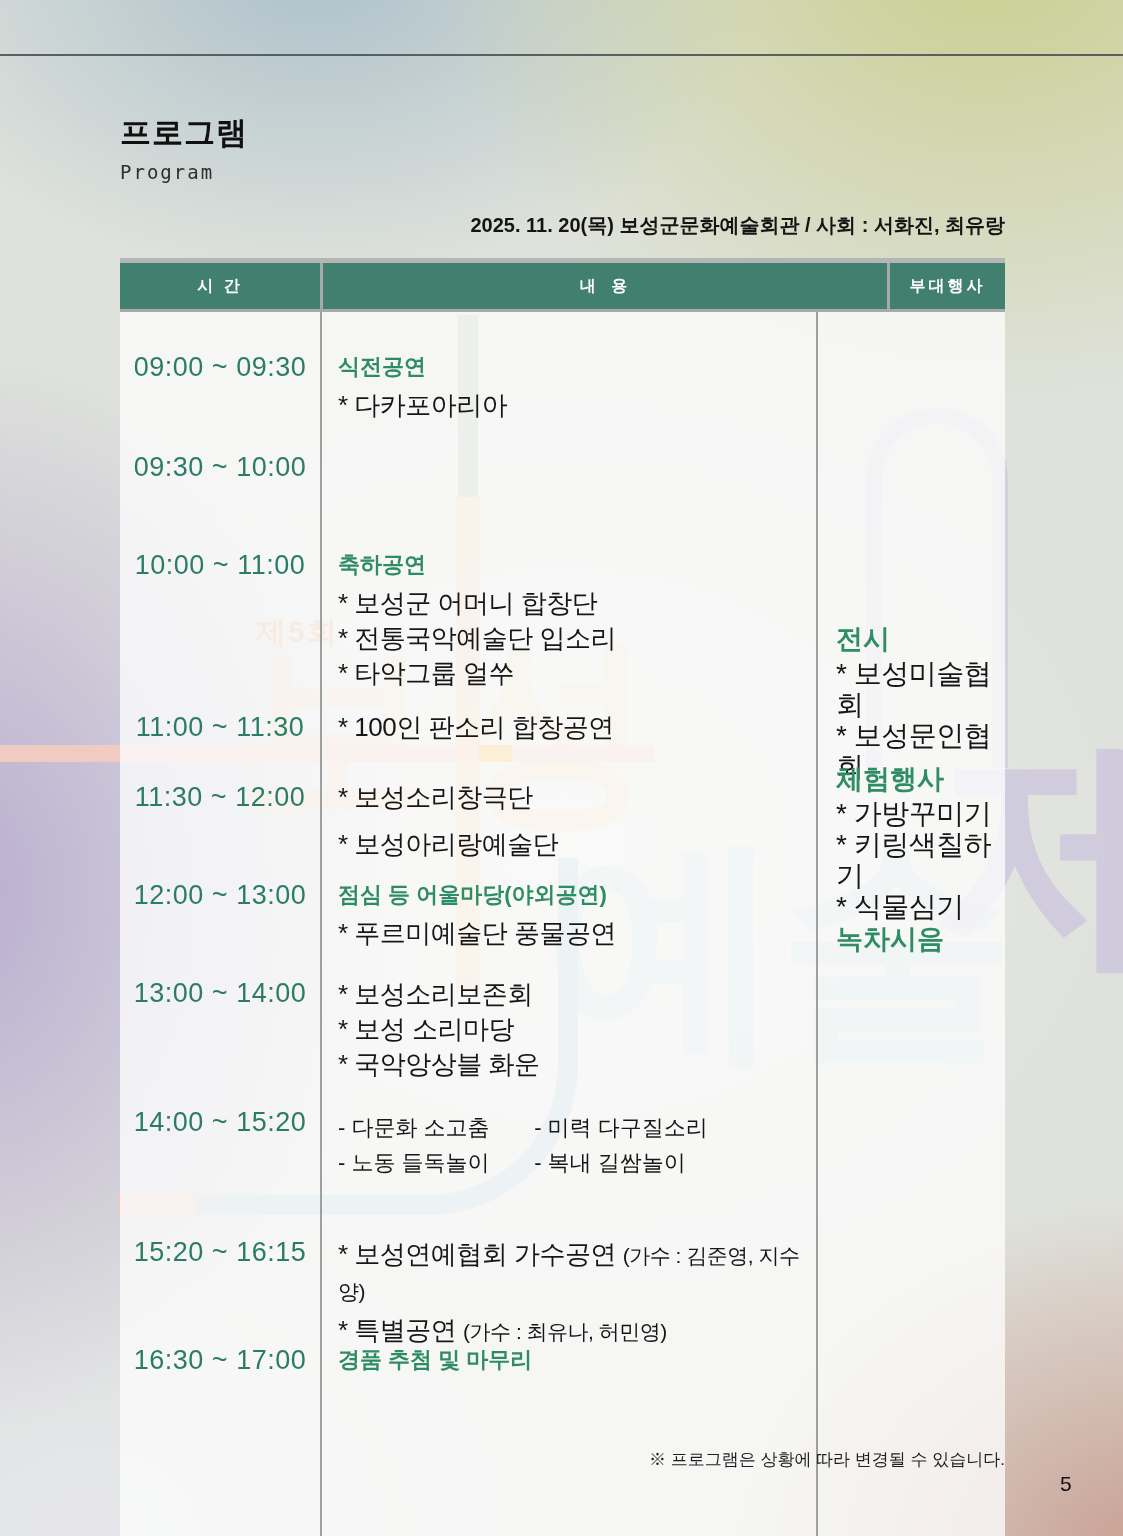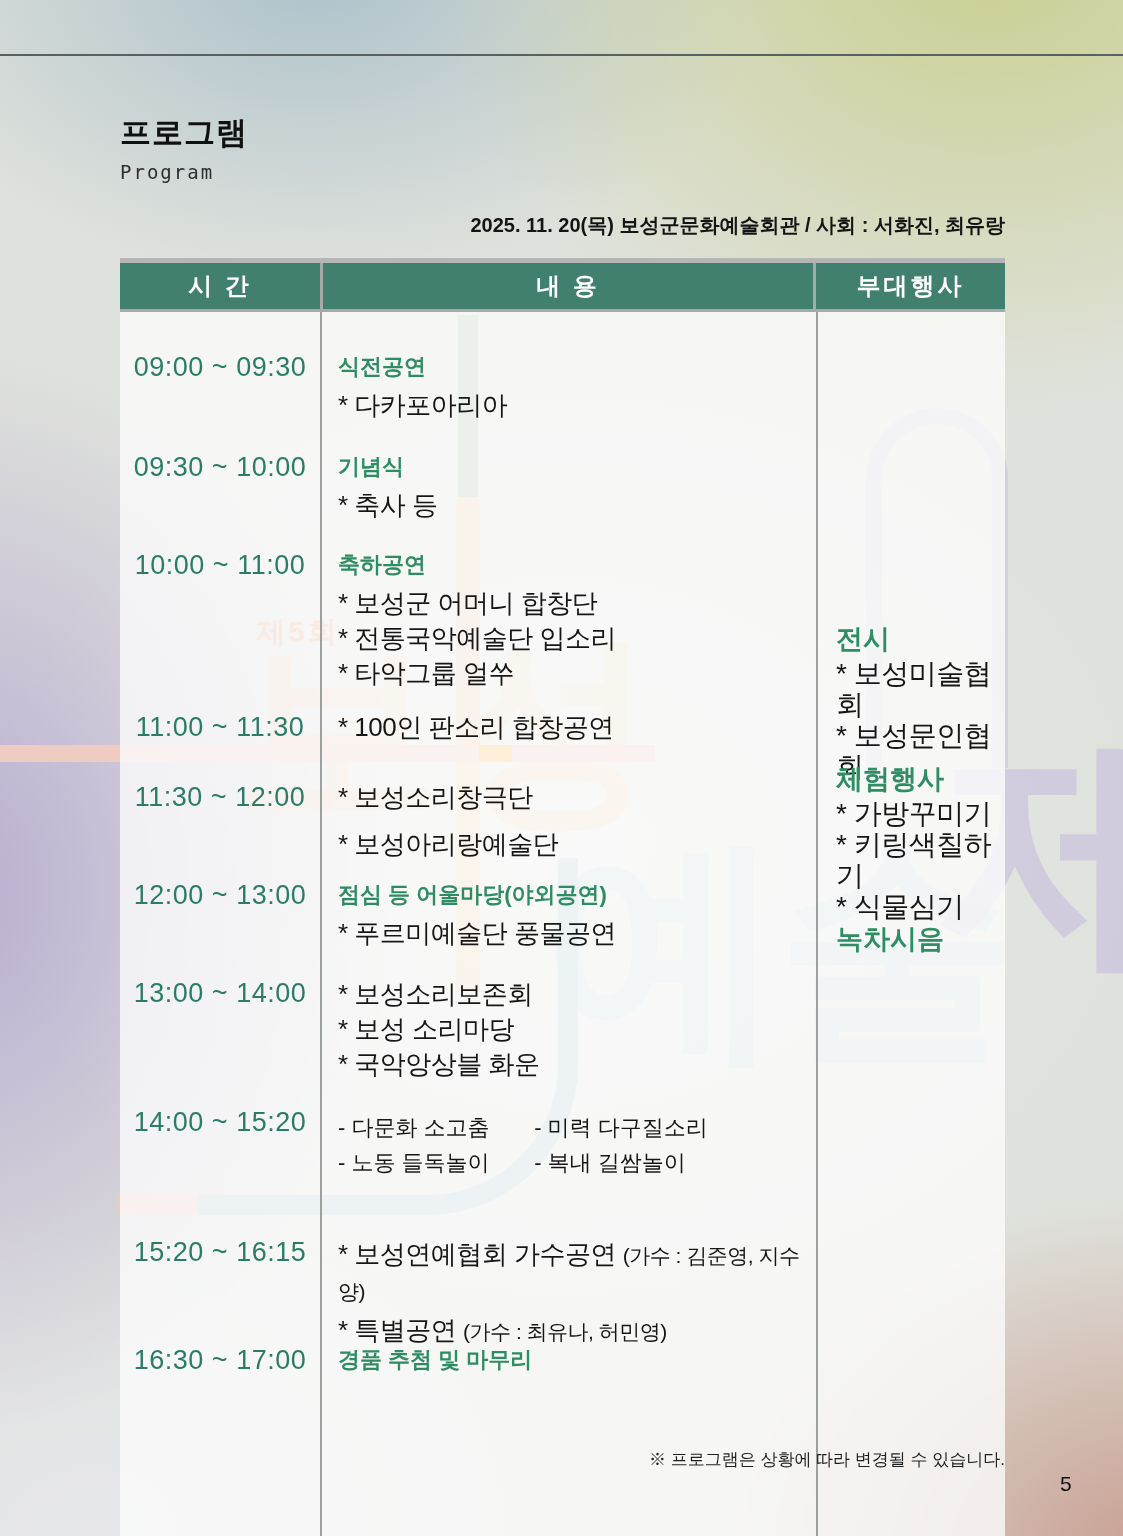--- a/index.html
+++ b/index.html
@@ -40,23 +40,23 @@
   .wm-curve-blue { left:198px; top:858px; width:380px; height:357px;
                    border-right:20px solid rgba(172,206,216,0.8); border-bottom:20px solid rgba(172,206,216,0.8);
                    border-bottom-right-radius:150px; }
   .wm-curve-lav  { left:866px; top:408px; width:142px; height:360px;
                    border:16px solid rgba(201,193,222,0.55); border-bottom:none; border-radius:72px 72px 0 0; }
 
   
   .tbl { position:absolute; left:120px; top:258px; width:885px; height:1173px; z-index:2; }
   .tbl-topstrip    { height:5px; background:#b3b6b5; }
   .tbl-header      { display:flex; height:46px; background:#a6aaa9; gap:3px; }
-  .tbl-header .hcell { background:#41806E; color:#ffffff; font-size:24px; font-weight:800; letter-spacing:3px;
+  .tbl-header .hcell { background:#41806E; color:#ffffff; font-size:16px; font-weight:800; letter-spacing:3px;
                        display:flex; align-items:center; justify-content:center; }
-  .hcell.c1 { width:200px; } .hcell.c2 { width:490px; } .hcell.c3 { flex:1; }
+  .hcell.c1 { width:200px; } .hcell.c2 { width:564px;font-family:Liberation Mono, monospace; } .hcell.c3 { flex:1; }
   .tbl-hline       { height:3px; background:#a6aaa9; }
   .tbl-body        { position:relative; height:1432px; background:rgba(252,253,252,0.78); }
   .tbl-bottomstrip { height:7px; background:#9ba09e; }
   .vline { position:absolute; top:0; width:2px; height:100%; background:#9ca19e; }
   .vline.v1 { left:200px; } .vline.v2 { left:696px; }
 
   .time   { position:absolute; left:0; width:200px; text-align:center;
             font-size:27px; font-weight:500; color:#2B7C67; letter-spacing:0.5px; }
   .cblock { position:absolute; left:218px; width:470px; }
   .cat    { font-size:22px; font-weight:800; color:#2E8C62; line-height:30px; margin-bottom:6px; }
@@ -117,24 +117,20 @@
       <div class="time" style="top:666px">13:00 ~ 14:00</div>
       <div class="time" style="top:795px">14:00 ~ 15:20</div>
       <div class="time" style="top:925px">15:20 ~ 16:15</div>
       <div class="time" style="top:1033px">16:30 ~ 17:00</div>
 
       <div class="cblock" style="top:40px">
         <div class="cat">식전공연</div>
         <div class="item">* 다카포아리아</div>
       </div>
 
-      <div class="cblock" style="top:140px">
-        <div class="cat">기념식</div>
-        <div class="item">* 축사 등</div>
-      </div>
 
       <div class="cblock" style="top:238px">
         <div class="cat">축하공연</div>
         <div class="item">* 보성군 어머니 합창단</div>
         <div class="item">* 전통국악예술단 입소리</div>
         <div class="item">* 타악그룹 얼쑤</div>
       </div>
 
       <div class="cblock" style="top:398px">
         <div class="item">* 100인 판소리 합창공연</div>

